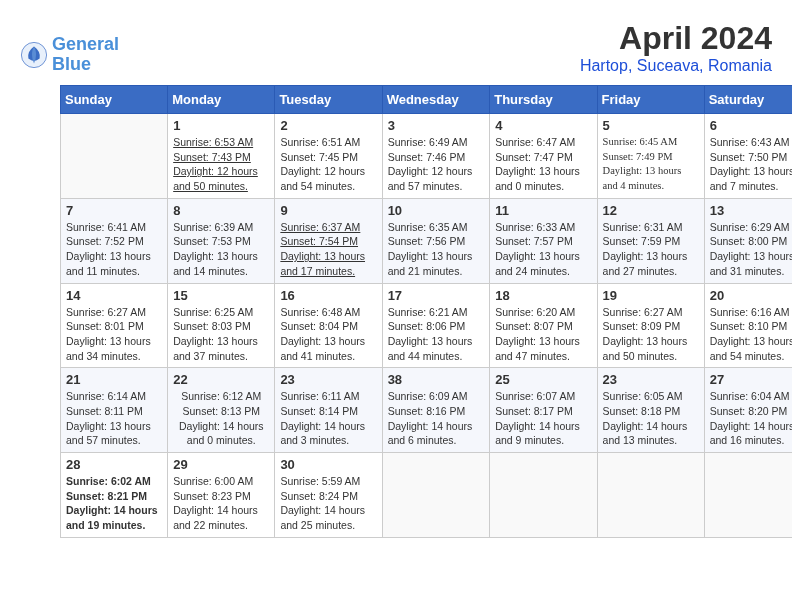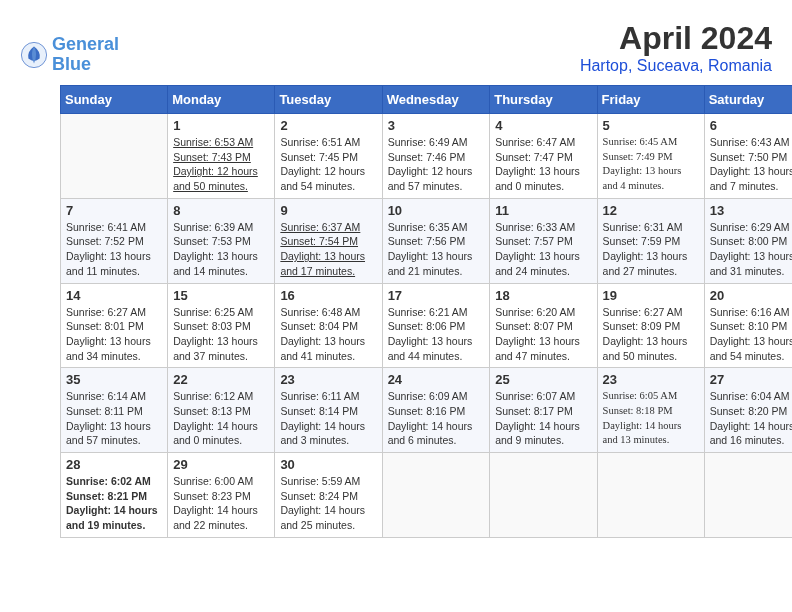--- a/index.html
+++ b/index.html
@@ -266,57 +266,57 @@
         <td>
           <span class="day-number">20</span>
           <div class="day-info" style="white-space: pre-line;">Sunrise: 6:16 AM
 Sunset: 8:10 PM
 Daylight: 13 hours
 and 54 minutes.</div>
         </td>
       </tr>
       <tr>
         <td>
-          <span class="day-number">35</span>
+          <span class="day-number">21</span>
           <div class="day-info" style="white-space: pre-line;">Sunrise: 6:14 AM
 Sunset: 8:11 PM
 Daylight: 13 hours
 and 57 minutes.</div>
         </td>
         <td>
           <span class="day-number">22</span>
-          <div class="day-info" style="white-space: pre-line;">Sunrise: 6:12 AM
+          <div class="day-info" style="white-space: pre-line; text-align: center;">Sunrise: 6:12 AM
 Sunset: 8:13 PM
 Daylight: 14 hours
 and 0 minutes.</div>
         </td>
         <td>
           <span class="day-number">23</span>
           <div class="day-info" style="white-space: pre-line;">Sunrise: 6:11 AM
 Sunset: 8:14 PM
 Daylight: 14 hours
 and 3 minutes.</div>
         </td>
         <td>
-          <span class="day-number">24</span>
+          <span class="day-number">38</span>
           <div class="day-info" style="white-space: pre-line;">Sunrise: 6:09 AM
 Sunset: 8:16 PM
 Daylight: 14 hours
 and 6 minutes.</div>
         </td>
         <td>
           <span class="day-number">25</span>
           <div class="day-info" style="white-space: pre-line;">Sunrise: 6:07 AM
 Sunset: 8:17 PM
 Daylight: 14 hours
 and 9 minutes.</div>
         </td>
         <td>
           <span class="day-number">23</span>
-          <div class="day-info" style="white-space: pre-line; font-family: Liberation Serif, serif;">Sunrise: 6:05 AM
+          <div class="day-info" style="white-space: pre-line;">Sunrise: 6:05 AM
 Sunset: 8:18 PM
 Daylight: 14 hours
 and 13 minutes.</div>
         </td>
         <td>
           <span class="day-number">27</span>
           <div class="day-info" style="white-space: pre-line;">Sunrise: 6:04 AM
 Sunset: 8:20 PM
 Daylight: 14 hours
 and 16 minutes.</div>

